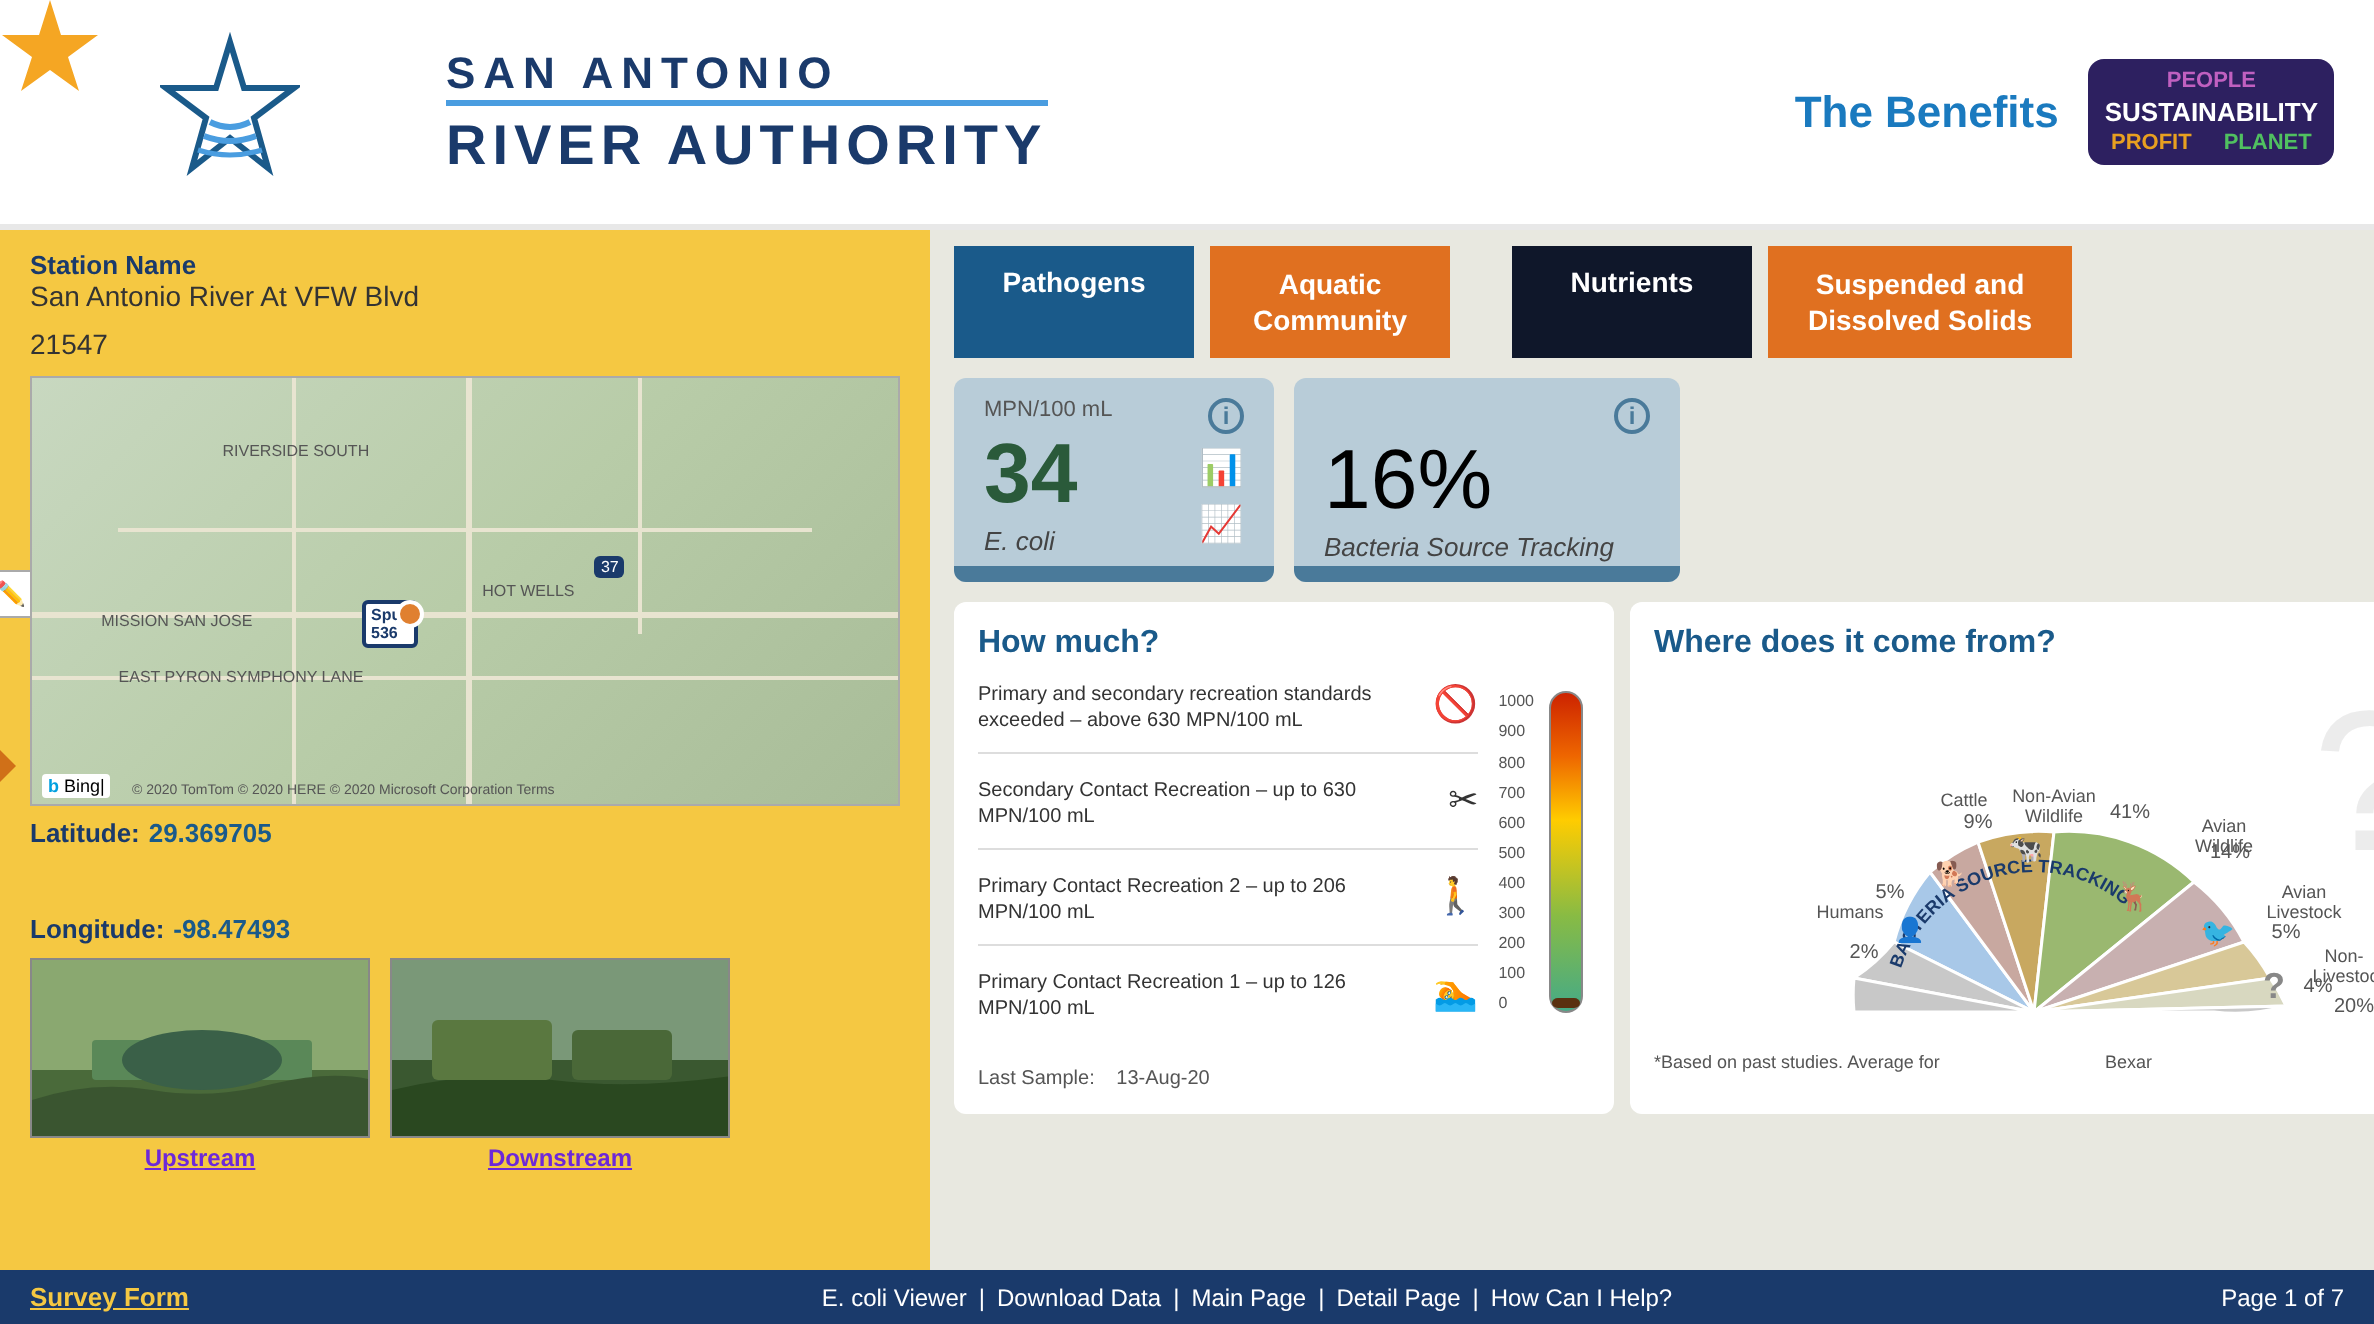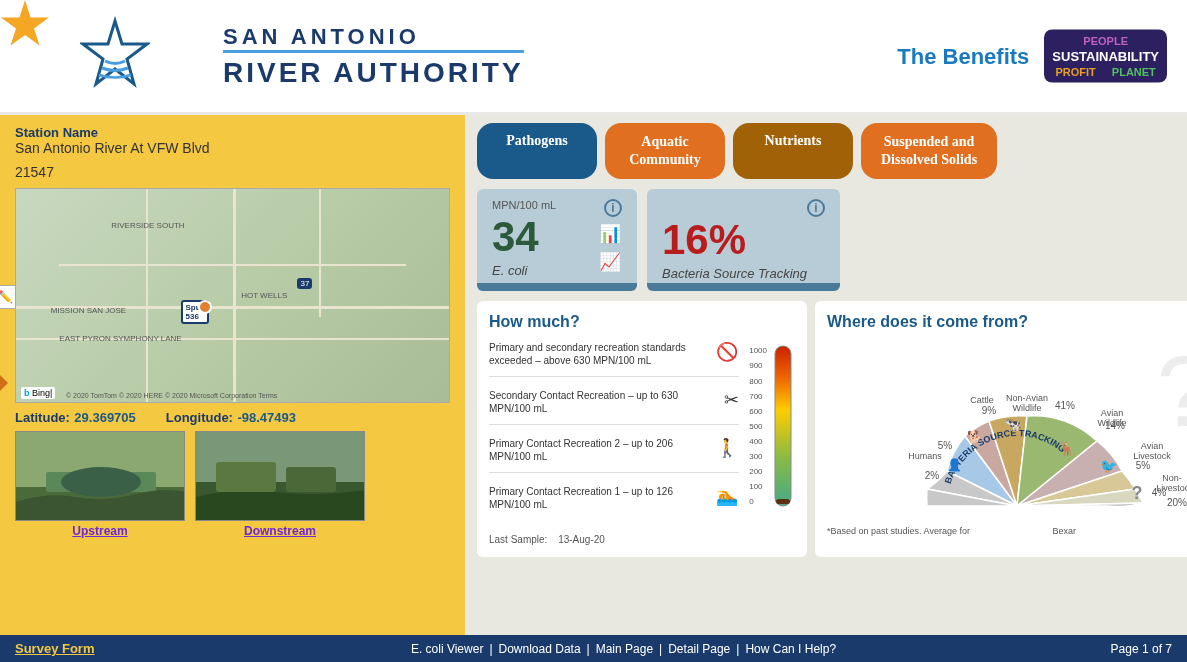--- a/index.html
+++ b/index.html
@@ -148,20 +148,21 @@
       background: white;
       padding: 4px;
       border: 1px solid #aaa;
       cursor: pointer;
       font-size: 12px;
     }
     .coord-row {
       display: flex;
       gap: 30px;
       margin: 5px 0;
+      flex-direction: column;
     }
     .coord-label {
       font-size: 13px;
       font-weight: bold;
       color: #1a3a6b;
     }
     .coord-value {
       font-size: 13px;
       color: #333;
     }
@@ -201,32 +202,31 @@
     }
 
     
     .tabs-row {
       display: flex;
       gap: 8px;
       margin-bottom: 10px;
     }
     .tab {
       padding: 10px 20px;
-      border-radius: 16px;
+      border-radius: 0;
       font-size: 14px;
       font-weight: bold;
       color: white;
       cursor: pointer;
       text-align: center;
       min-width: 120px;
-      font-family: Liberation Serif, serif;
     }
     .tab-pathogens { background: #1a5a8a; }
     .tab-aquatic { background: #e07020; }
-    .tab-nutrients { background: #a16207; }
+    .tab-nutrients { background: #0f172a; margin-left: 23px; }
     .tab-suspended { background: #e07020; }
 
     
     .stats-row {
       display: flex;
       gap: 10px;
       margin-bottom: 10px;
     }
     .stat-card {
       background: #b8ccd8;
@@ -254,22 +254,22 @@
       line-height: 1;
     }
     .stat-name {
       font-size: 13px;
       color: #444;
       font-style: italic;
       margin-top: 5px;
     }
     .stat-percent-value {
       font-size: 42px;
-      font-weight: bold;
-      color: #b91c1c;
+      font-weight: normal;
+      color: #000000;
       line-height: 1;
     }
     .did-you-know {
       background: #1a5a4a;
       border-radius: 6px;
       padding: 10px;
       color: white;
       min-width: 200px;
       position: relative;
     }

